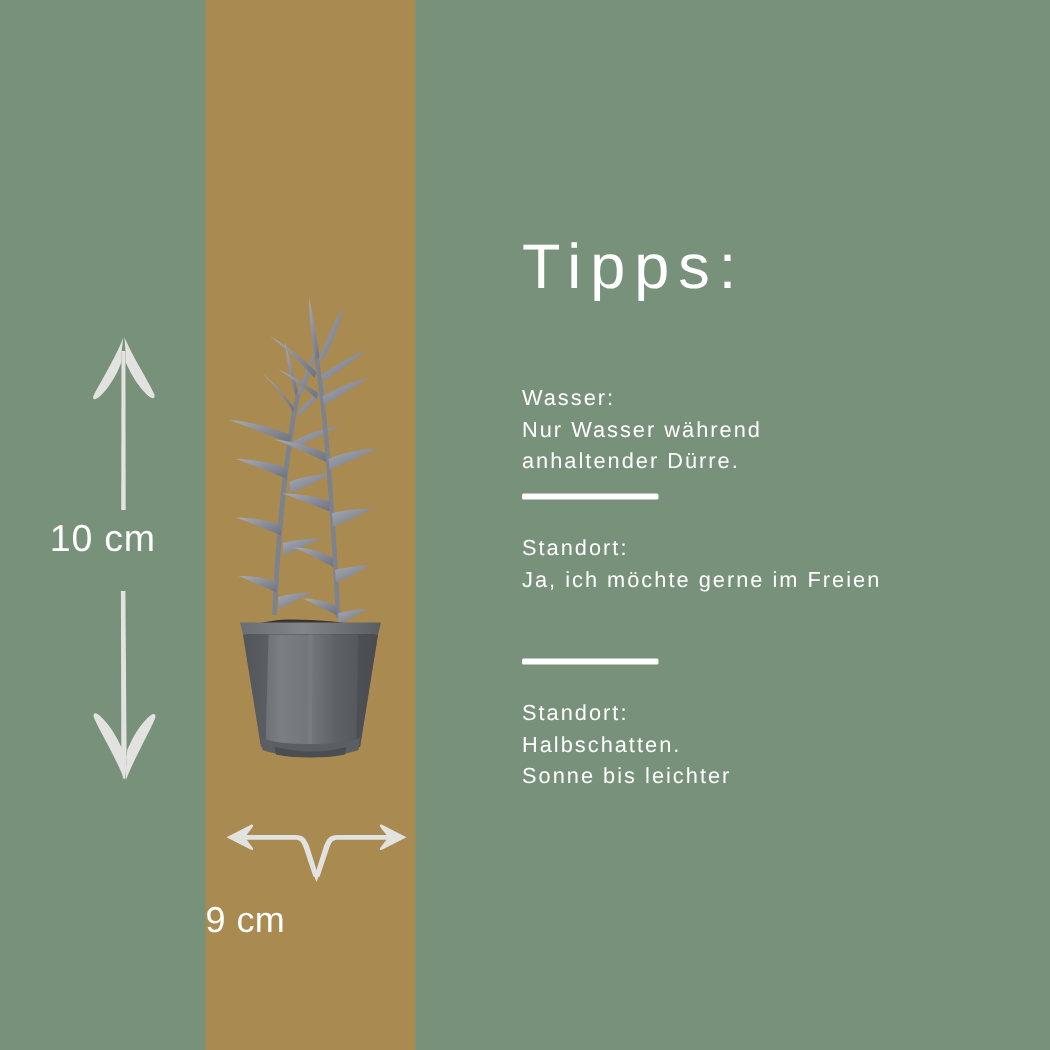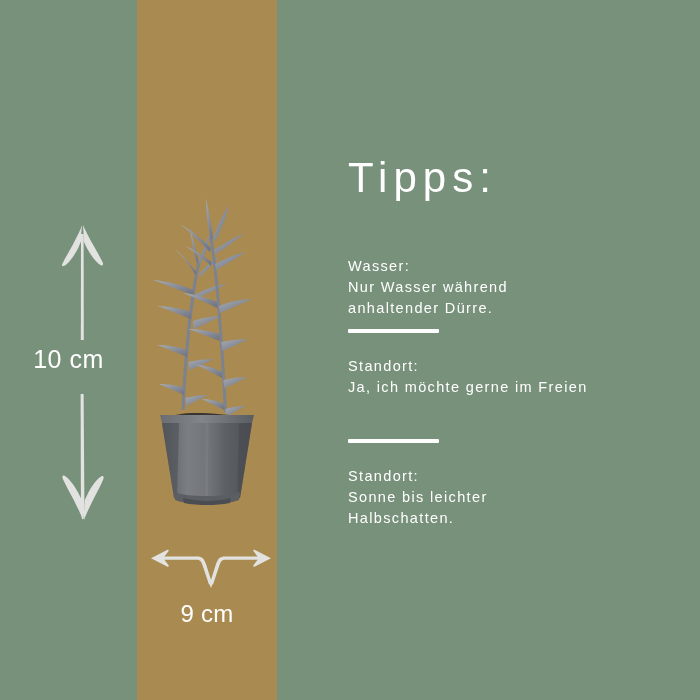--- a/index.html
+++ b/index.html
@@ -81,21 +81,21 @@
     left: 150px;
     top: 543px;
     width: 122px;
     height: 50px;
   }
   #width-label {
     position: absolute;
     left: 137px;
     top: 600px;
     width: 140px;
-    text-align: center;
+    text-align: left;
     color: #ffffff;
     font-size: 24px;
     letter-spacing: 0.3px;
   }
 
   
   #tips-panel {
     position: absolute;
     left: 277px;
     top: 0;
@@ -312,18 +312,18 @@
 
     <div class="tip-section" id="tip-repot">
       <div class="tip-divider"></div>
       <div class="tip-label">Standort:</div>
       <div class="tip-line">Ja, ich möchte gerne im Freien</div>
     </div>
 
     <div class="tip-section" id="tip-place">
       <div class="tip-divider"></div>
       <div class="tip-label">Standort:</div>
+      <div class="tip-line">Halbschatten.</div>
       <div class="tip-line">Sonne bis leichter</div>
-      <div class="tip-line">Halbschatten.</div>
     </div>
 
   </div>
 </div>
 
 </body></html>

